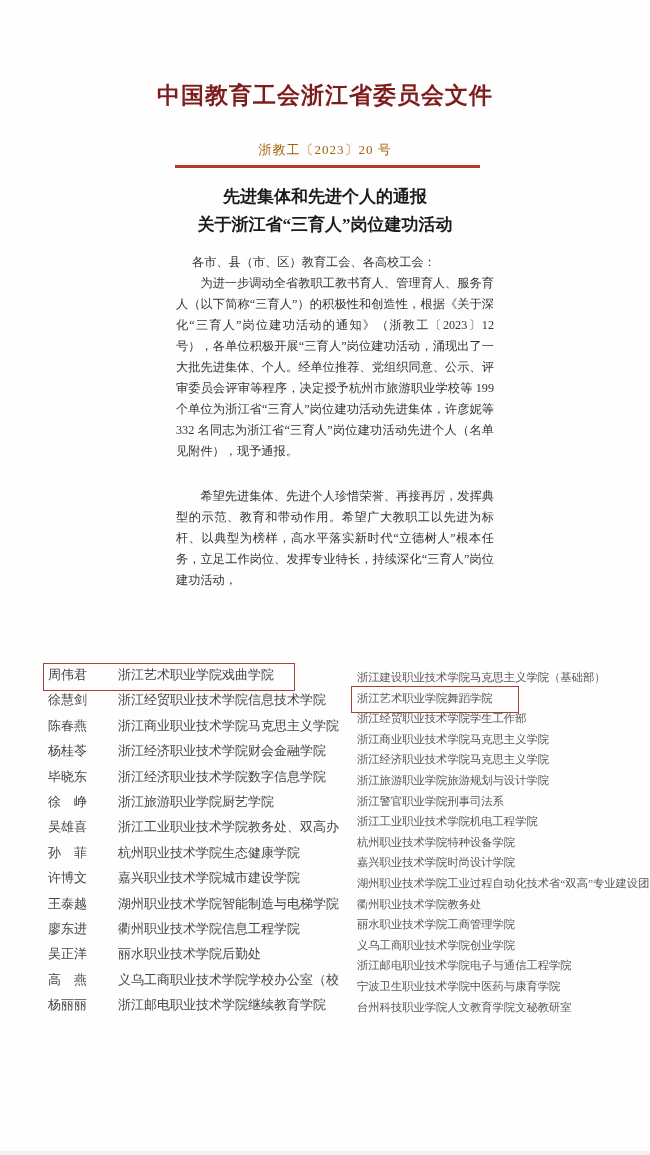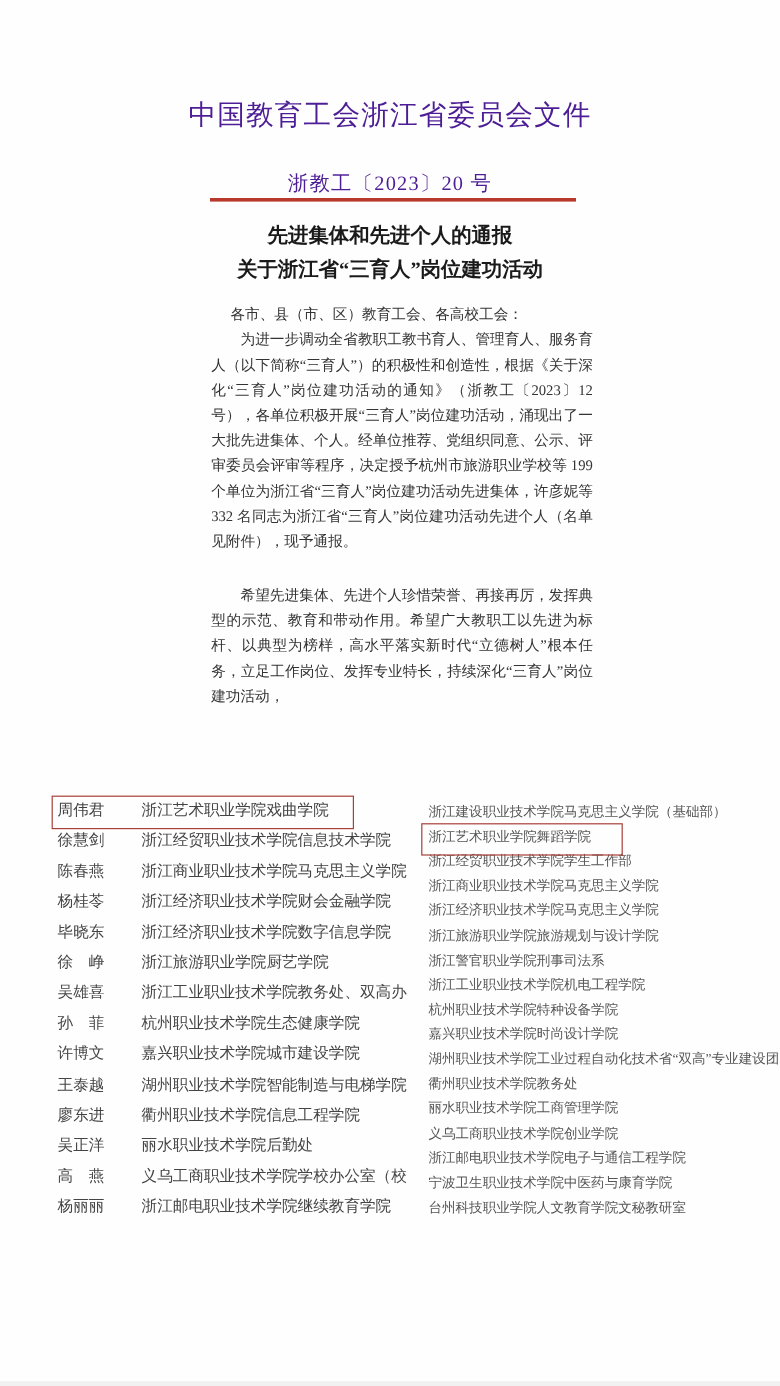--- a/index.html
+++ b/index.html
@@ -11,27 +11,27 @@
     font-family:"Liberation Serif","DejaVu Serif",serif;
     color:#333;
   }
   .page::after{
     content:"";position:absolute;left:0;right:0;bottom:0;height:4px;
     background:rgba(0,0,0,0.05);
   }
   .red-title{
     position:absolute;top:80px;left:0;width:100%;
     text-align:center;
-    font-size:23px;font-weight:400;letter-spacing:1px;
-    color:#4c1d95;
+    font-size:23px;font-weight:700;letter-spacing:1px;
+    color:#7f1d1d;
   }
   .doc-number{
     position:absolute;top:141px;left:0;width:100%;
     text-align:center;
-    font-size:17px;color:#4c1d95;letter-spacing:1px;
+    font-size:13px;color:#a16207;letter-spacing:1px;
   }
   .red-line{
     position:absolute;top:165px;left:175px;width:305px;height:3px;
     background:#b8392c;
   }
   .subject{
     position:absolute;top:183px;left:0;width:100%;
     text-align:center;
     font-size:17px;font-weight:700;color:#1a1a1a;
     line-height:28px;

